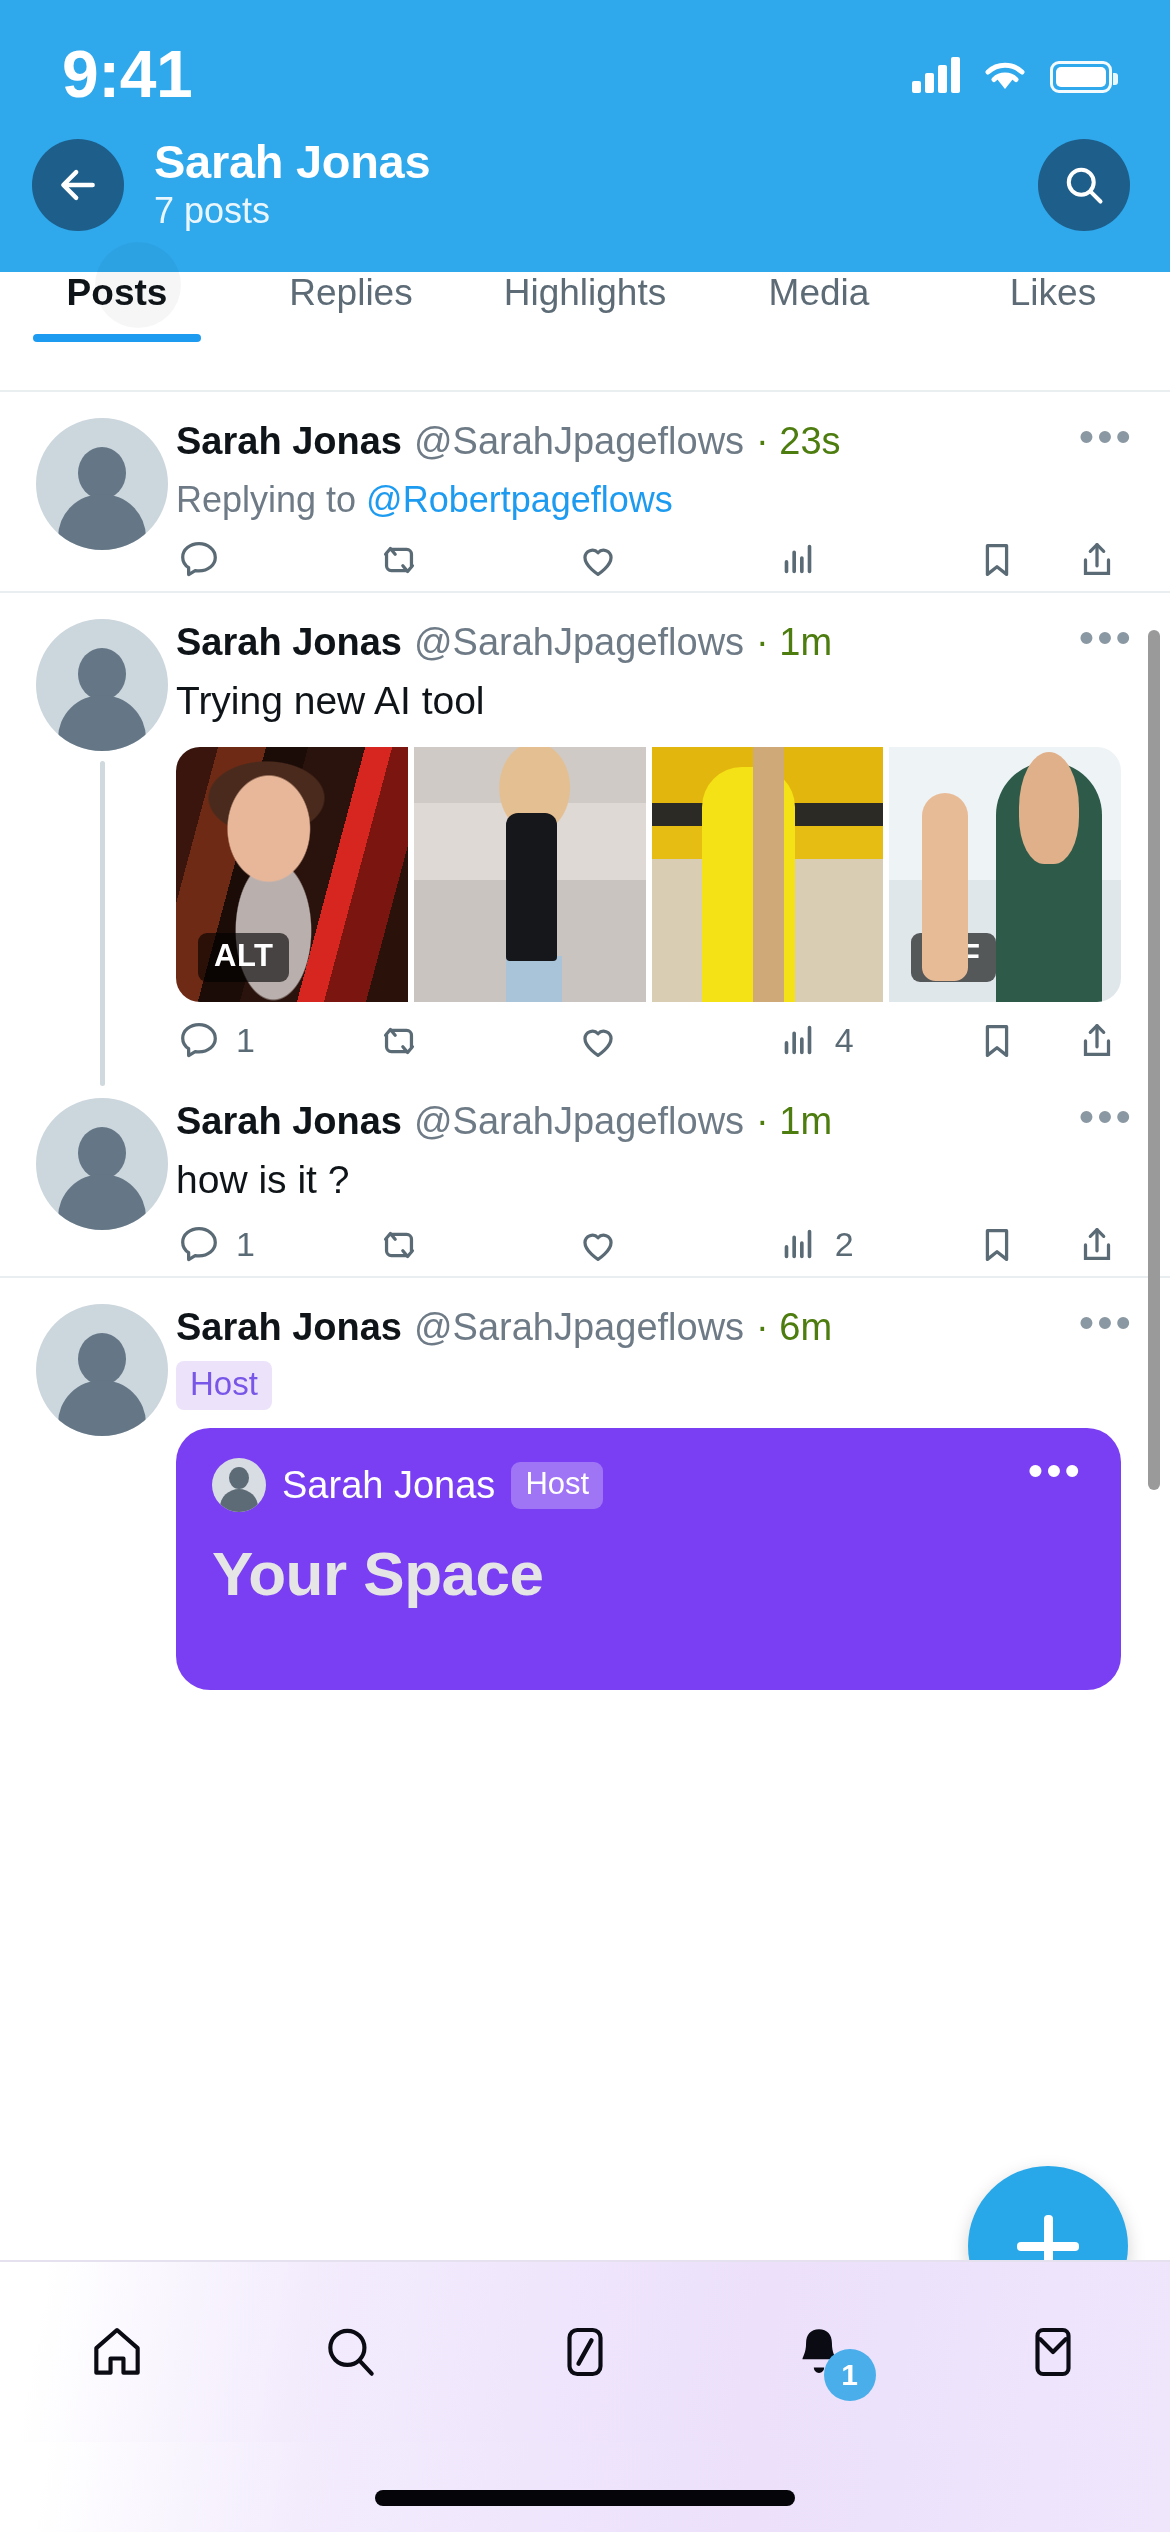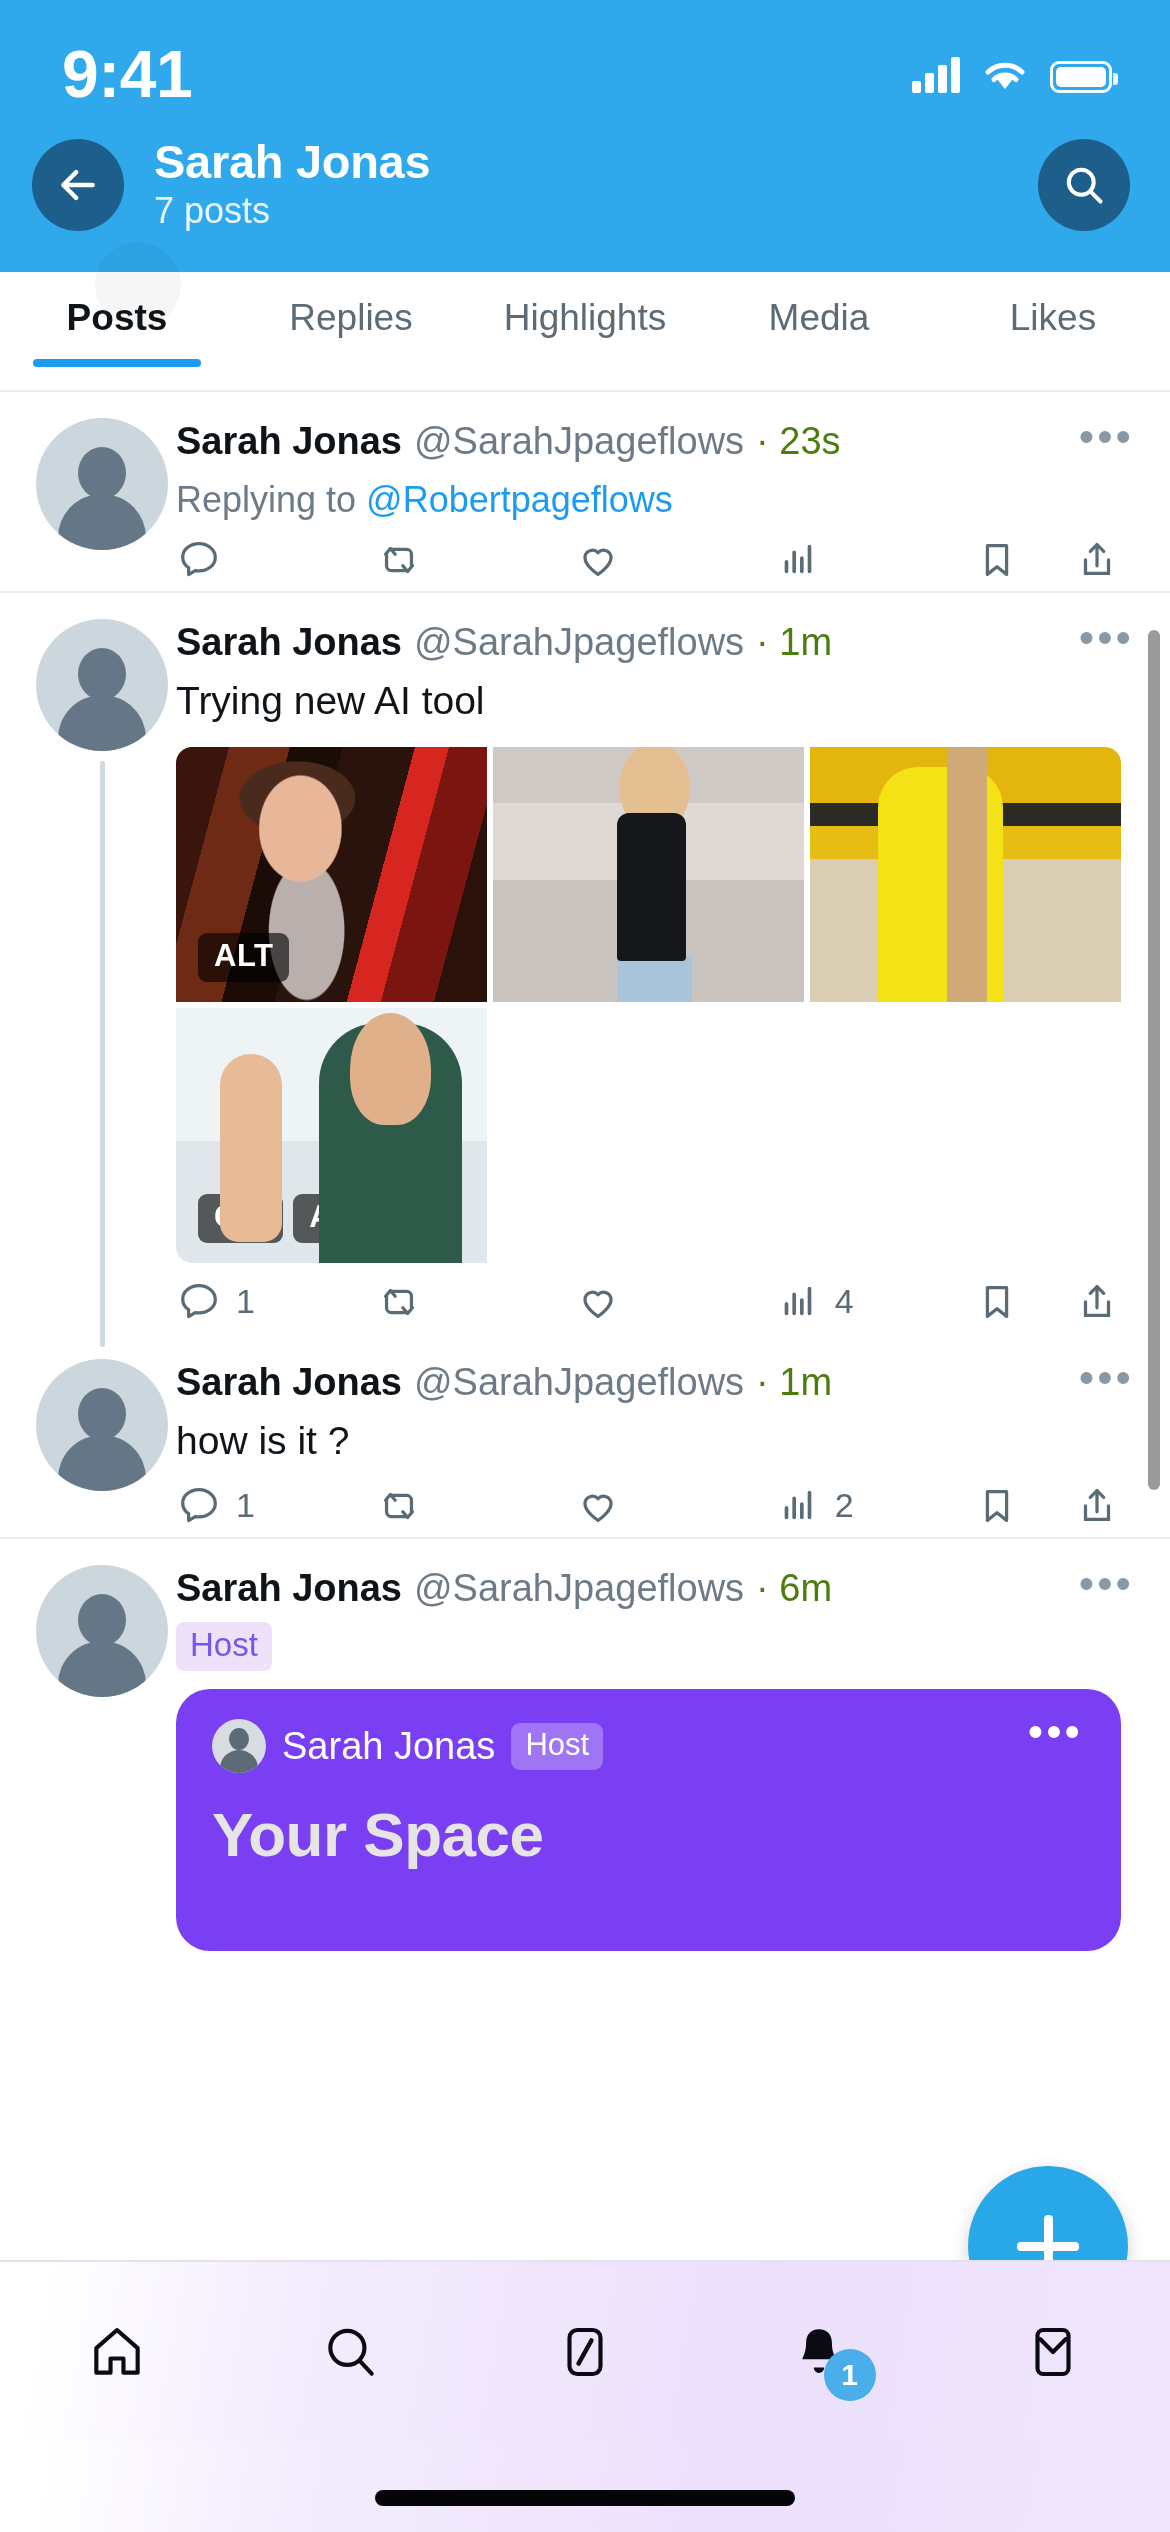--- a/index.html
+++ b/index.html
@@ -33,21 +33,21 @@
   .circle-btn {
     width: 92px; height: 92px; border-radius: 50%; background: #1d5e8a;
     display:flex; align-items:center; justify-content:center; flex: 0 0 auto; cursor: pointer;
   }
   .nav-title-wrap { margin-left: 30px; flex: 1 1 auto; }
   .nav-title { color:#fff; font-size: 47px; font-weight: 700; line-height: 1.06; letter-spacing: -0.3px; }
   .nav-sub { color:#eaf6fd; font-size: 36px; font-weight: 400; line-height: 1.25; margin-top: 2px; }
 
   
   .tabs {
-    display:flex; align-items:center; height: 120px; background:#fff;
+    display:flex; align-items:flex-start; height: 120px; background:#fff;
     border-bottom: 2px solid #e9eef0; position: relative;
   }
   .tab { flex: 1 1 0; text-align:center; font-size: 37px; color:#5c6b75; padding-bottom: 26px; position: relative; cursor: pointer; }
   .tab.active { color:#0f1419; font-weight: 700; }
   .tab.active::after {
     content:""; position:absolute; left: 50%; transform: translateX(-50%);
     bottom: -2px; width: 168px; height: 8px; background:#1d9bf0; border-radius:4px;
   }
   .tab-ghost { position:absolute; left:95px; top:-30px; width: 86px; height: 86px; border-radius:50%; background: rgba(0,0,0,.035); }
 
@@ -77,22 +77,22 @@
   .replying a { color:#1d9bf0; text-decoration:none; }
   .tweet-text { font-size: 39px; color:#0f1419; margin-top: 10px; line-height: 1.3; }
 
   .host-badge {
     display:inline-block; background:#ece3fb; color:#7856e8; font-size: 33px;
     padding: 4px 14px 7px 14px; border-radius: 8px; margin-top: 10px;
   }
 
   
   .media-grid {
-    margin-top: 20px; width: 945px; display:grid; grid-template-columns: 1fr 1fr 1fr;
-    gap: 6px; border-radius: 16px; overflow:hidden;
+    margin-top: 20px; width: 945px; display:grid; grid-template-columns: 1fr 1fr 1fr 1fr;
+    gap: 6px; border-radius: 24px; overflow:hidden;
   }
   .media-cell { position: relative; height: 255px; overflow: hidden; }
   .badge-row { position:absolute; left: 22px; bottom: 20px; display:flex; gap: 10px; }
   .m-badge {
     background: rgba(0,0,0,.62); color:#fff; font-size: 31px; font-weight: 700;
     padding: 5px 16px 8px 16px; border-radius: 9px; letter-spacing: .5px;
   }
 
   
   .img1 { background:

